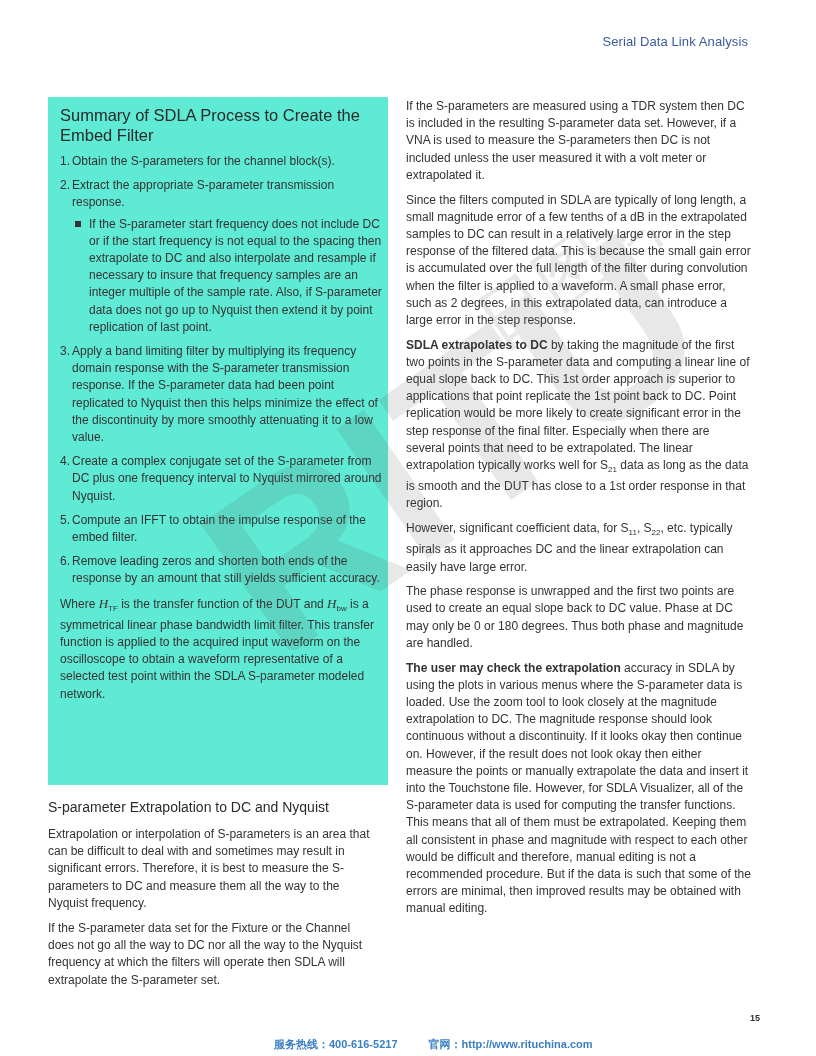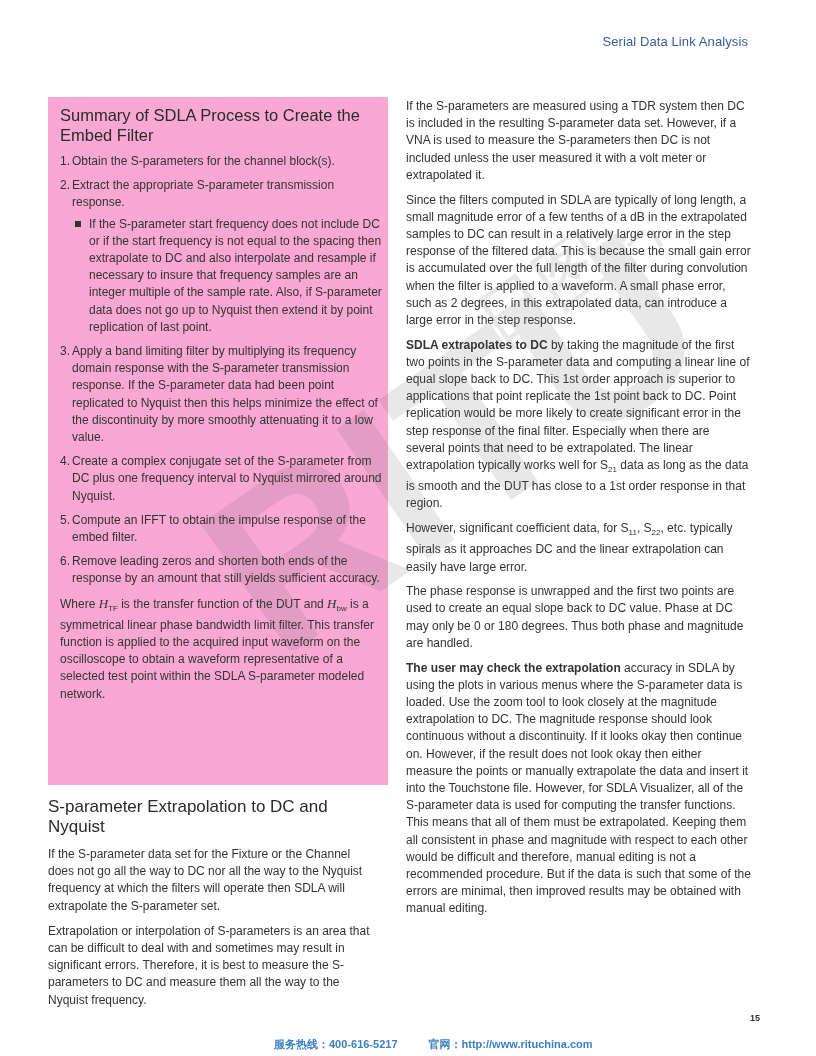--- a/index.html
+++ b/index.html
@@ -7,21 +7,21 @@
     width: 816px; height: 1056px; position: relative; overflow: hidden;
     background: #ffffff; color: #333333;
     font-family: "Liberation Sans", sans-serif;
   }
   .header-title {
     position: absolute; top: 34px; right: 68px;
     font-size: 13px; color: #3a5a9a; letter-spacing: 0.1px;
   }
   .sidebox {
     position: absolute; left: 48px; top: 97px; width: 340px; height: 688px;
-    background: #f9a8d4;
+    background: #5eead4;
   }
   .box-inner { position: absolute; left: 12px; top: 8px; width: 322px; }
   .box-title {
     font-size: 16.5px; line-height: 20px; color: #2a2a2a; margin: 0 0 8px 0;
     font-weight: normal;
   }
   .p { font-size: 12px; line-height: 17.2px; color: #333; margin: 0 0 8px 0; }
   ol.steps { list-style: none; margin: 0; padding: 0; }
   ol.steps li { position: relative; padding-left: 12px; font-size: 12px; line-height: 17.2px; margin: 0 0 7px 0; }
   ol.steps li .num { position: absolute; left: 0; top: 0; }
@@ -30,21 +30,21 @@
   .bold { font-weight: bold; text-align: center; }
   .equation {
     position: relative; height: 24px; margin: 2px 0 6px 0;
     font-family: "Liberation Serif", serif; font-style: italic; font-size: 12.5px;
   }
   .equation .eq-body { position: absolute; left: 90px; top: 2px; }
   .equation .eq-num { position: absolute; right: 0; top: 2px; font-family: "Liberation Sans", sans-serif; font-style: normal; font-size: 12px; }
   sub.s { font-size: 8px; vertical-align: -3px; }
   .it { font-family: "Liberation Serif", serif; font-style: italic; font-size: 13px; }
   .left-lower { position: absolute; left: 48px; top: 797px; width: 330px; }
-  .section-title { font-size: 17px; line-height: 20px; color: #2a2a2a; margin: 0 0 9px 0; font-weight: normal; }
+  .section-title { font-size: 14px; line-height: 20px; color: #2a2a2a; margin: 0 0 9px 0; font-weight: normal; }
   .right-col { position: absolute; left: 406px; top: 98px; width: 345px; }
   .right-col .p { margin-bottom: 7.5px; }
   .page-num { position: absolute; right: 56px; top: 1013px; font-size: 9px; font-weight: bold; color: #333; text-align: right; }
   .footer {
     position: absolute; top: 1037px; left: 274px; font-size: 11px; color: #3a7fc2; font-weight: bold;
   }
   .footer span { margin-right: 28px; }
   .watermark { position: absolute; left: 120px; top: 230px; width: 640px; height: 420px; pointer-events: none; opacity: 0.13; }
 </style>
 </head>
@@ -84,22 +84,22 @@
         <span class="num">6.</span>
         <span>Remove leading zeros and shorten both ends of the response by an amount that still yields sufficient accuracy.</span>
       </li>
     </ol>
     <p class="p"><span>Where </span><span class="it">H</span><sub class="s">TF</sub><span> is the transfer function of the DUT and </span><span class="it">H</span><sub class="s">bw</sub><span> is a symmetrical linear phase bandwidth limit filter. This transfer function is applied to the acquired input waveform on the oscilloscope to obtain a waveform representative of a selected test point within the SDLA S-parameter modeled network.</span></p>
   </div>
 </div>
 
 <div class="left-lower">
   <h2 class="section-title">S-parameter Extrapolation to DC and Nyquist</h2>
+  <p class="p">Extrapolation or interpolation of S-parameters is an area that can be difficult to deal with and sometimes may result in significant errors. Therefore, it is best to measure the S-parameters to DC and measure them all the way to the Nyquist frequency.</p>
   <p class="p">If the S-parameter data set for the Fixture or the Channel does not go all the way to DC nor all the way to the Nyquist frequency at which the filters will operate then SDLA will extrapolate the S-parameter set.</p>
-  <p class="p">Extrapolation or interpolation of S-parameters is an area that can be difficult to deal with and sometimes may result in significant errors. Therefore, it is best to measure the S-parameters to DC and measure them all the way to the Nyquist frequency.</p>
 </div>
 
 <div class="right-col">
   <p class="p">If the S-parameters are measured using a TDR system then DC is included in the resulting S-parameter data set. However, if a VNA is used to measure the S-parameters then DC is not included unless the user measured it with a volt meter or extrapolated it.</p>
   <p class="p">Since the filters computed in SDLA are typically of long length, a small magnitude error of a few tenths of a dB in the extrapolated samples to DC can result in a relatively large error in the step response of the filtered data. This is because the small gain error is accumulated over the full length of the filter during convolution when the filter is applied to a waveform. A small phase error, such as 2 degrees, in this extrapolated data, can introduce a large error in the step response.</p>
   <p class="p"><span class="bold">SDLA extrapolates to DC</span><span> by taking the magnitude of the first two points in the S-parameter data and computing a linear line of equal slope back to DC. This 1st order approach is superior to applications that point replicate the 1st point back to DC. Point replication would be more likely to create significant error in the step response of the final filter. Especially when there are several points that need to be extrapolated. The linear extrapolation typically works well for S</span><sub class="s">21</sub><span> data as long as the data is smooth and the DUT has close to a 1st order response in that region.</span></p>
   <p class="p"><span>However, significant coefficient data, for S</span><sub class="s">11</sub><span>, S</span><sub class="s">22</sub><span>, etc. typically spirals as it approaches DC and the linear extrapolation can easily have large error.</span></p>
   <p class="p">The phase response is unwrapped and the first two points are used to create an equal slope back to DC value. Phase at DC may only be 0 or 180 degrees. Thus both phase and magnitude are handled.</p>
   <p class="p"><span class="bold">The user may check the extrapolation</span><span> accuracy in SDLA by using the plots in various menus where the S-parameter data is loaded. Use the zoom tool to look closely at the magnitude extrapolation to DC. The magnitude response should look continuous without a discontinuity. If it looks okay then continue on. However, if the result does not look okay then either measure the points or manually extrapolate the data and insert it into the Touchstone file. However, for SDLA Visualizer, all of the S-parameter data is used for computing the transfer functions. This means that all of them must be extrapolated. Keeping them all consistent in phase and magnitude with respect to each other would be difficult and therefore, manual editing is not a recommended procedure. But if the data is such that some of the errors are minimal, then improved results may be obtained with manual editing.</span></p>
 </div>

